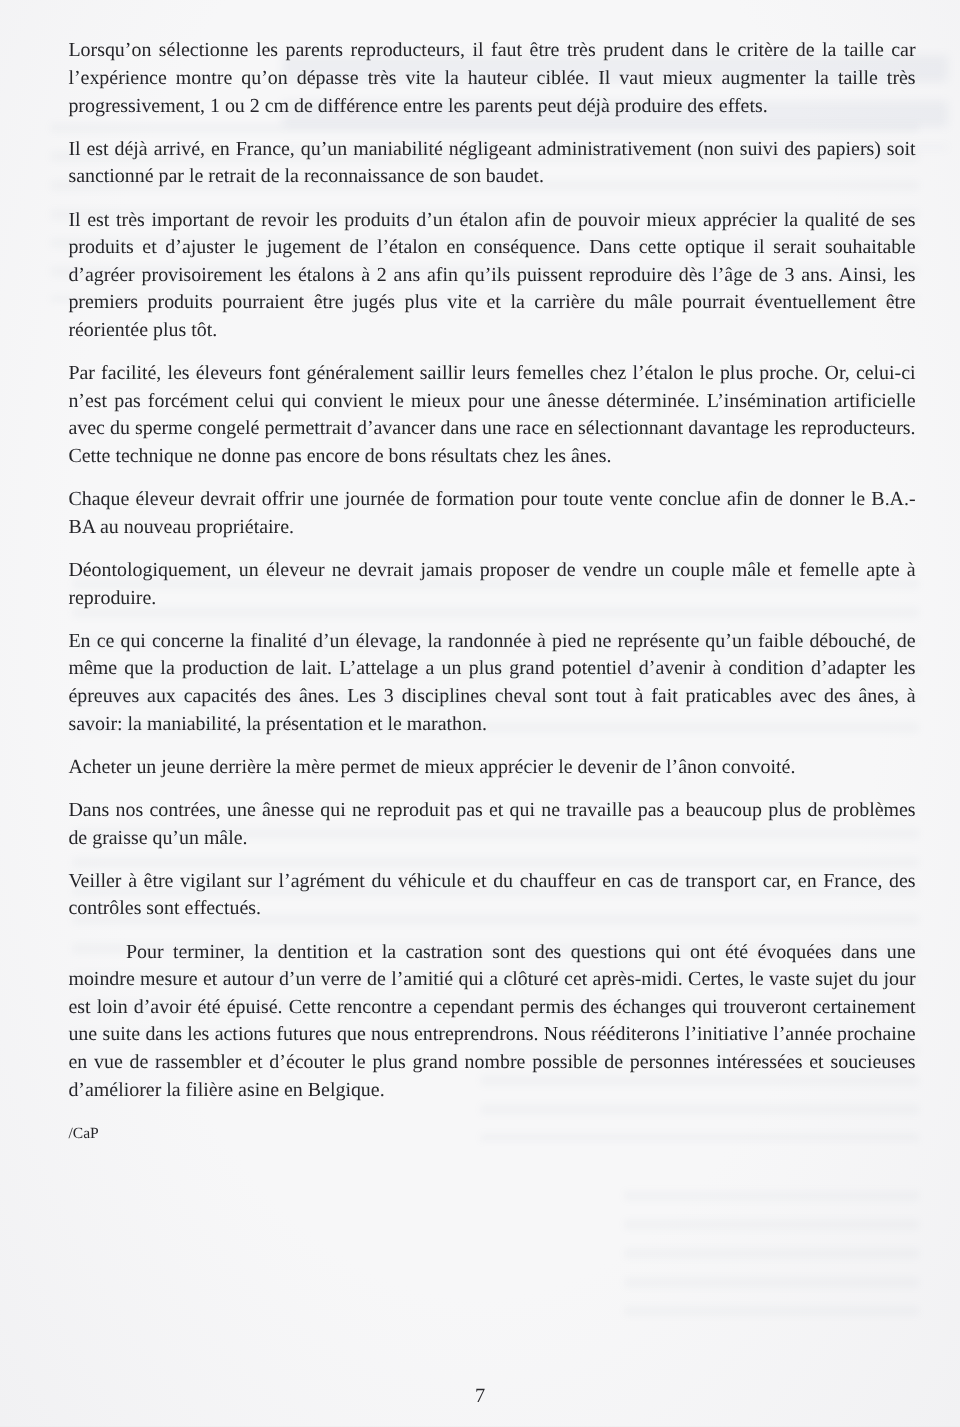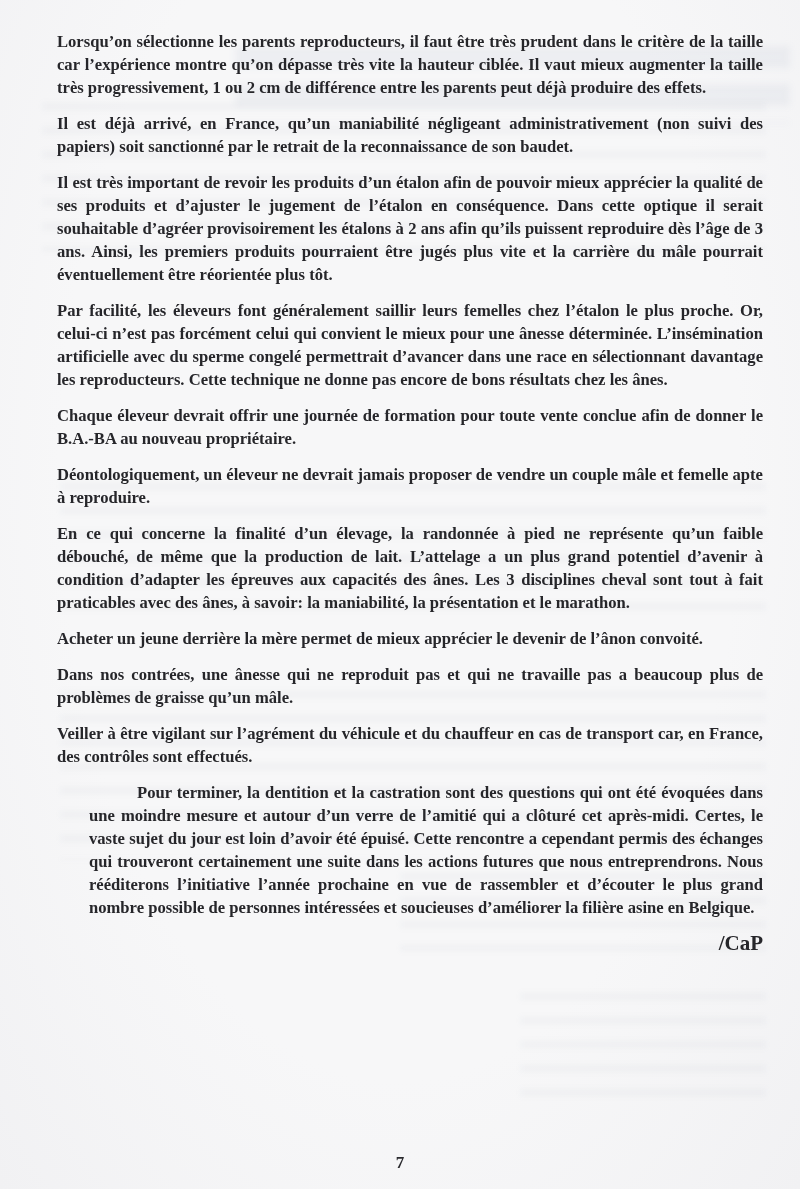--- a/index.html
+++ b/index.html
@@ -9,21 +9,20 @@
   }
   .page {
     position: relative;
     width: 800px;
     height: 1189px;
     margin: 0 auto;
     background:
       radial-gradient(ellipse at 50% 40%, #f7f7f8 60%, #f1f1f3 100%);
     overflow: hidden;
     font-family: "Liberation Serif", "DejaVu Serif", serif;
-    font-weight: bold;
   }
   
   .ghost {
     position: absolute;
     pointer-events: none;
     filter: blur(2.5px);
     opacity: 0.55;
   }
   .ghost-rows {
     background: repeating-linear-gradient(
@@ -52,26 +51,25 @@
     color: #26262a;
     font-size: 16.6px;
     line-height: 23px;
     text-align: justify;
   }
   .content p {
     margin: 0 0 13px 0;
   }
   .content p.indent-first {
     text-indent: 48px;
-    margin-left: 32px;
   }
   .signature {
-    text-align: right;
+    text-align: left;
     margin-top: 1px;
-    font-size: 21px;
+    font-size: 13px;
     color: #26262a;
   }
   .page-number {
     position: absolute;
     bottom: 16px;
     left: 0;
     width: 100%;
     text-align: center;
     font-size: 17px;
     color: #2a2a2e;

